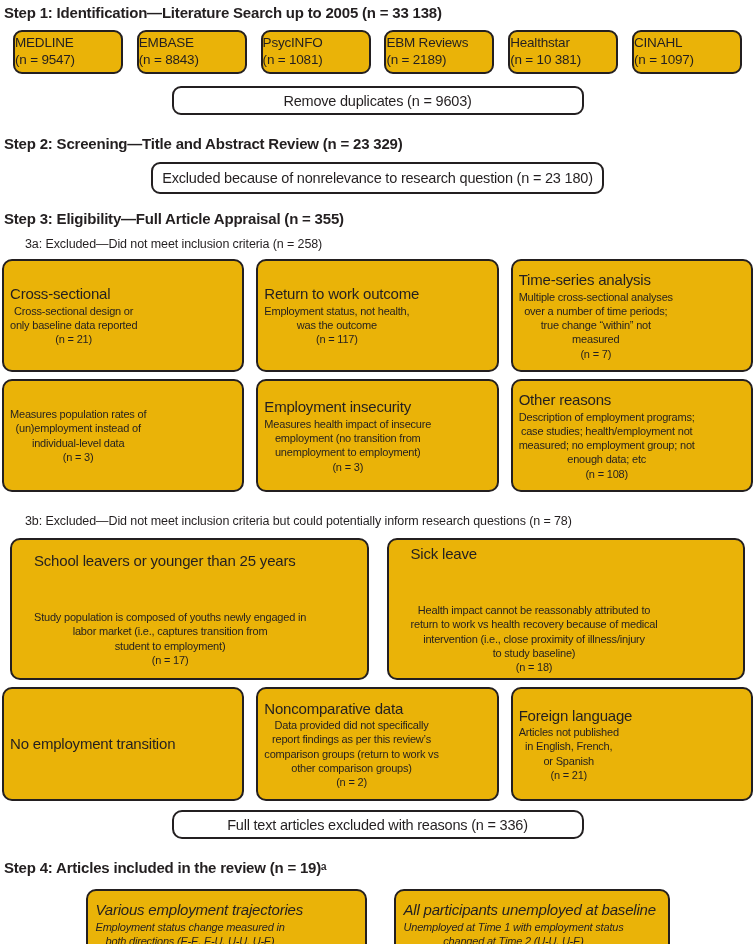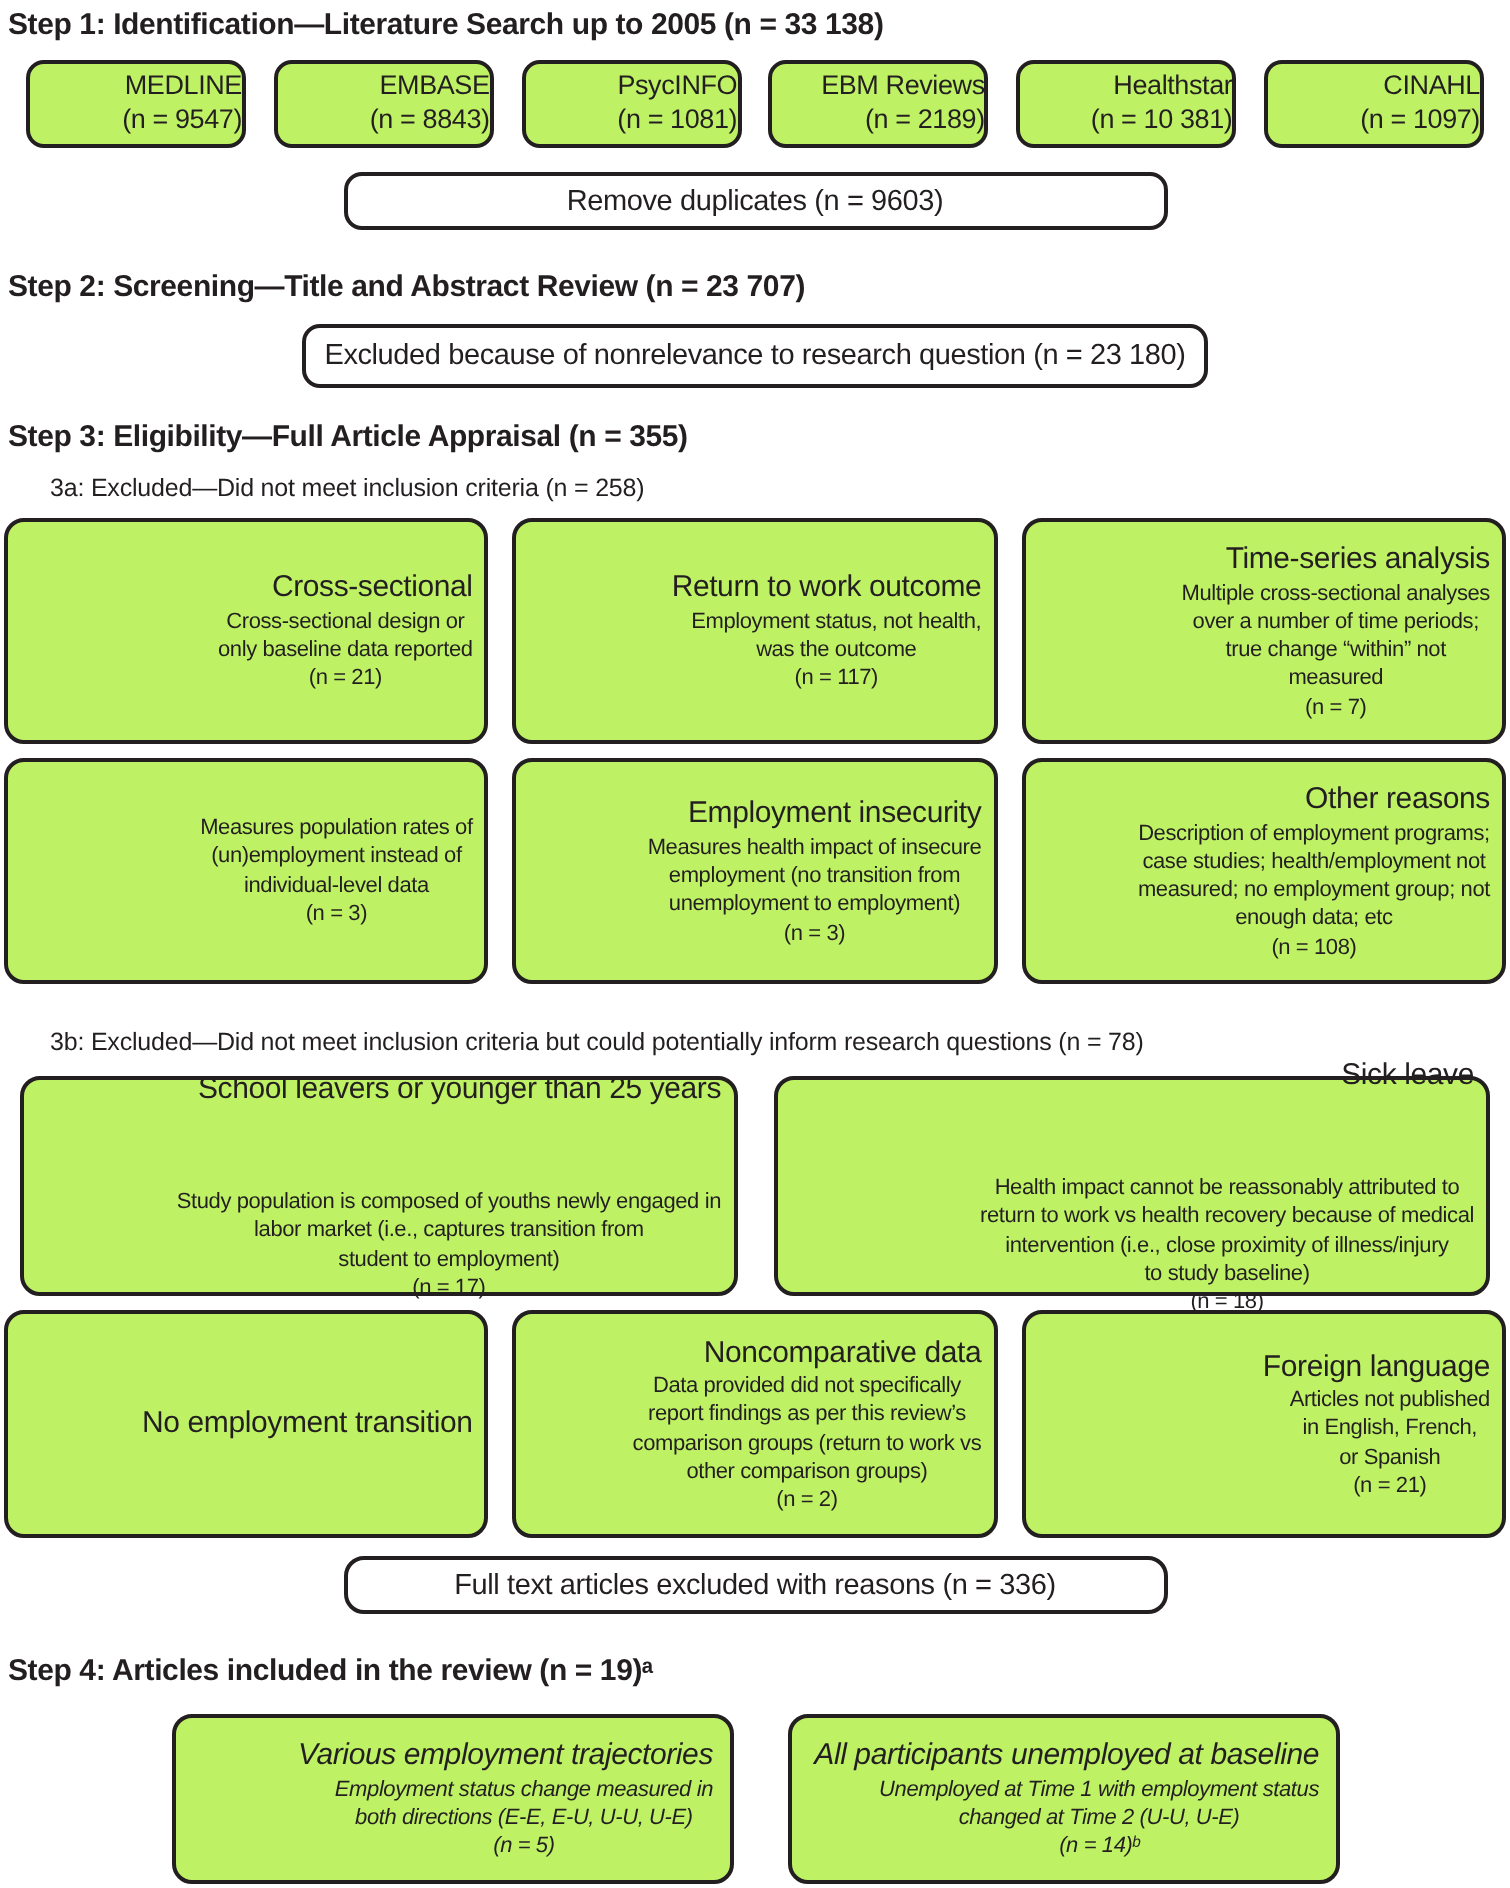--- a/index.html
+++ b/index.html
@@ -34,25 +34,25 @@
     letter-spacing: -0.1px;
     margin-left: 25px;
     line-height: 1.2;
   }
 
   
   .fbox {
     box-sizing: border-box;
     border: 2px solid #231f20;
     border-radius: 10px;
-    background: #bef264;
+    background: #eab308;
     display: flex;
     flex-direction: column;
     justify-content: center;
-    align-items: flex-end;
+    align-items: flex-start;
     text-align: center;
   }
 
   
   .db-row {
     margin: 8px 13px 0 13px;
     display: flex;
     justify-content: space-between;
   }
   .db-box {
@@ -95,21 +95,21 @@
     gap: 7px 12px;
   }
   .grid3 .fbox { height: 113px; padding: 4px 6px; }
   .grid3-b .fbox { height: 114px; }
 
   .row2wide {
     margin: 9px 10px 0 10px;
     display: flex;
     gap: 18px;
   }
-  .row2wide .fbox { flex: 1; height: 110px; padding: 4px 6px; gap: 40px; }
+  .row2wide .fbox { flex: 1; height: 142px; padding: 4px 22px; gap: 40px; }
 
   .step4-row {
     margin-top: 12px;
     display: flex;
     justify-content: center;
     gap: 27px;
   }
   .step4-row .fbox { height: 85px; padding: 4px 8px; font-style: italic; }
   .box-various { width: 281px; }
   .box-allunemp { width: 276px; }
@@ -156,21 +156,21 @@
       <div class="db-count">(n = 10 381)</div>
     </div>
     <div class="fbox db-box">
       <div class="db-name">CINAHL</div>
       <div class="db-count">(n = 1097)</div>
     </div>
   </div>
 
   <div class="pill pill-remove">Remove duplicates (n = 9603)</div>
 
-  <div class="step-header mt-step2">Step 2: Screening—Title and Abstract Review (n = 23 707)</div>
+  <div class="step-header mt-step2">Step 2: Screening—Title and Abstract Review (n = 23 329)</div>
   <div class="pill pill-excluded">Excluded because of nonrelevance to research question (n = 23 180)</div>
 
   <div class="step-header mt-step3">Step 3: Eligibility—Full Article Appraisal (n = 355)</div>
 
   <div class="sub-header mt-3a">3a: Excluded—Did not meet inclusion criteria (n = 258)</div>
 
   <div class="grid3">
     <div class="fbox">
       <div class="xtitle">Cross-sectional</div>
       <div class="xbody">Cross-sectional design or

